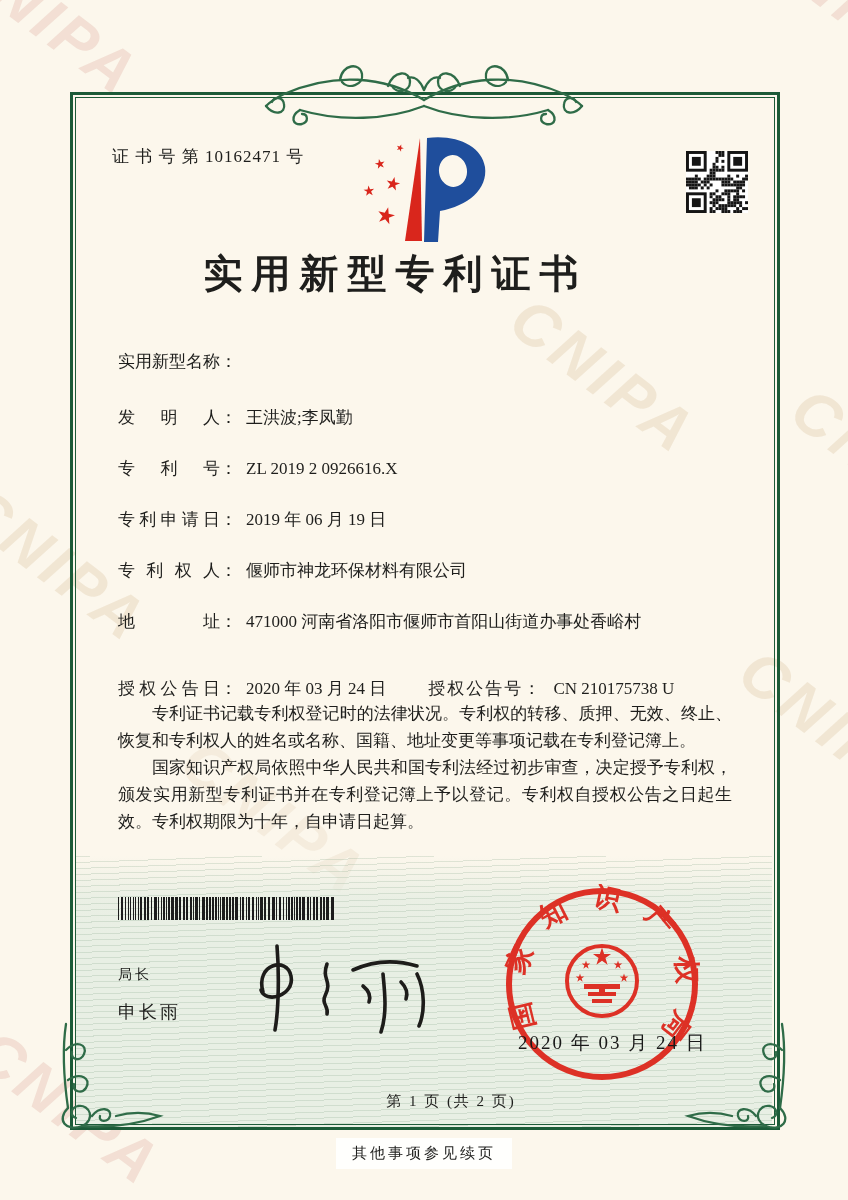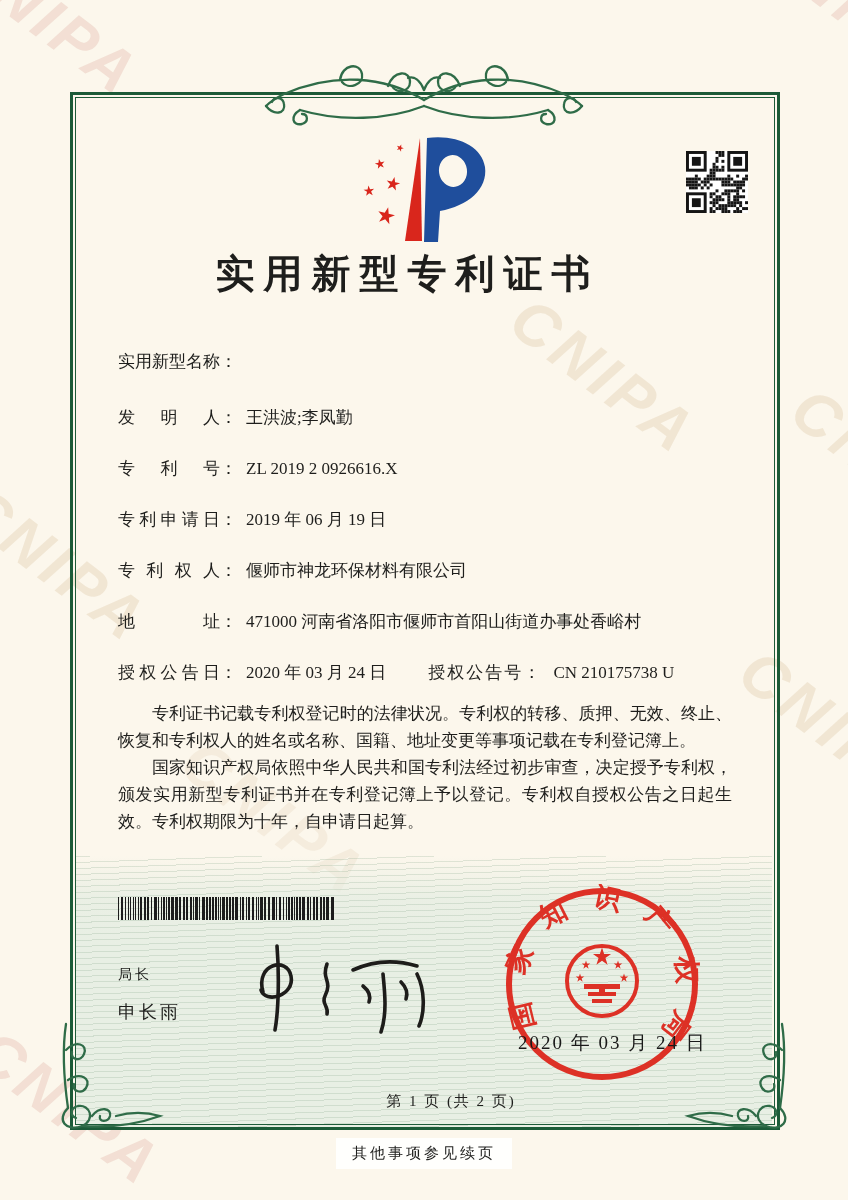--- a/index.html
+++ b/index.html
@@ -33,29 +33,29 @@
     position:absolute;left:2px;top:2px;right:2px;bottom:2px;
     border:1px solid #1c5b38;
   }
   .flourish{position:absolute;z-index:3;pointer-events:none;}
   .flourish path{fill:none;stroke:#2f6c48;stroke-width:2.3;stroke-linecap:round;}
   
   .cert-no{position:absolute;left:112px;top:145px;z-index:4;font-size:17px;letter-spacing:1px;}
   .logo{position:absolute;left:336px;top:134px;z-index:4;}
   .qr{position:absolute;left:686px;top:151px;z-index:4;background:#fff;}
   .title{
-    position:absolute;left:78px;top:247px;width:650px;z-index:4;
+    position:absolute;left:66px;top:247px;width:650px;z-index:4;
     text-align:center;font-size:39px;font-weight:bold;letter-spacing:9px;text-indent:9px;
   }
   .fields{position:absolute;left:118px;top:351px;width:620px;z-index:4;font-size:17px;}
   .frow{display:flex;align-items:baseline;margin-bottom:29px;line-height:22px;white-space:nowrap;}
   .frow:first-child{margin-bottom:34px;}
   .flabel{display:inline-block;width:102px;text-align:justify;text-align-last:justify;}
   .fcolon{margin-right:9px;}
-  .fpair2{margin-left:42px;}
+  .fpair2{margin-left:42px;margin-top:16px;}
   .fpair2 .flabel2{letter-spacing:2px;}
   .paras{
     position:absolute;left:118px;top:700px;width:614px;z-index:4;
     font-size:17px;line-height:27px;text-align:justify;
   }
   .paras p{margin:0;text-indent:2em;}
   .barcode{position:absolute;left:118px;top:897px;z-index:4;}
   .sig-title{position:absolute;left:118px;top:966px;z-index:4;font-size:14px;letter-spacing:3px;}
   .sig-name{position:absolute;left:118px;top:1000px;z-index:4;font-size:18px;letter-spacing:3px;}
   .signature{position:absolute;left:235px;top:930px;z-index:4;}
@@ -131,20 +131,21 @@
 
   <svg class="flourish" style="left:676px;top:1020px;transform:scaleX(-1)" width="120" height="112" viewBox="0 0 120 112">
     <path d="M14,4 C10,30 12,60 16,88"></path>
     <path d="M16,88 C4,100 14,112 30,106 C44,100 38,84 26,86 C18,88 18,96 24,98"></path>
     <path d="M30,106 C60,108 86,104 108,96 C94,92 78,92 64,96"></path>
     <path d="M14,30 C24,20 36,24 32,34 C29,42 18,40 20,32"></path>
     <path d="M16,60 C28,52 40,58 34,68 C30,74 20,72 22,64"></path>
     <path d="M40,96 C48,86 60,88 58,96 C56,103 46,102 48,96"></path>
   </svg>
 
+  <div class="cert-no">证 书 号 第 10162471 号</div>
 
   <svg class="logo" width="160" height="112" viewBox="0 0 160 112">
     <g fill="#d9261c">
       <use href="#star5" transform="translate(64,14) rotate(20) scale(0.38)"></use>
       <use href="#star5" transform="translate(44,30) rotate(-12) scale(0.52)"></use>
       <use href="#star5" transform="translate(57,50) rotate(12) scale(0.72)"></use>
       <use href="#star5" transform="translate(33,57) rotate(-6) scale(0.56)"></use>
       <use href="#star5" transform="translate(50,82) rotate(14) scale(0.9)"></use>
       <polygon points="84,4 69,107 86,107"></polygon>
     </g>

